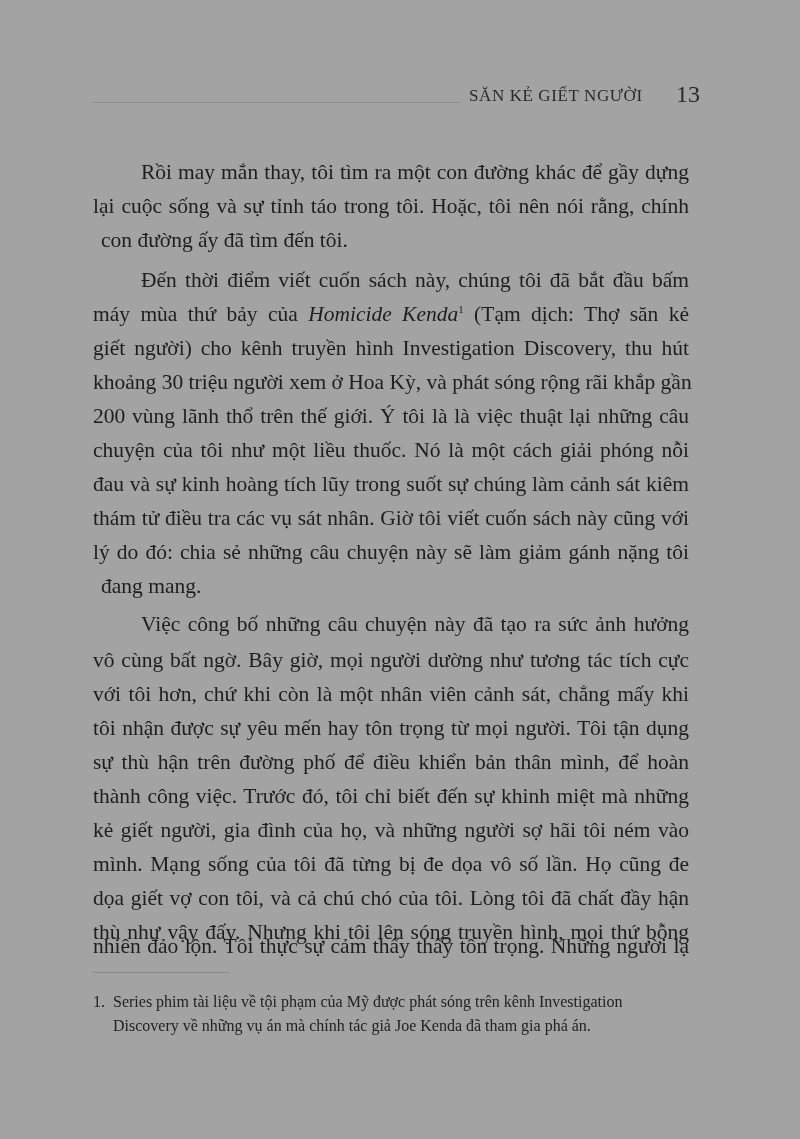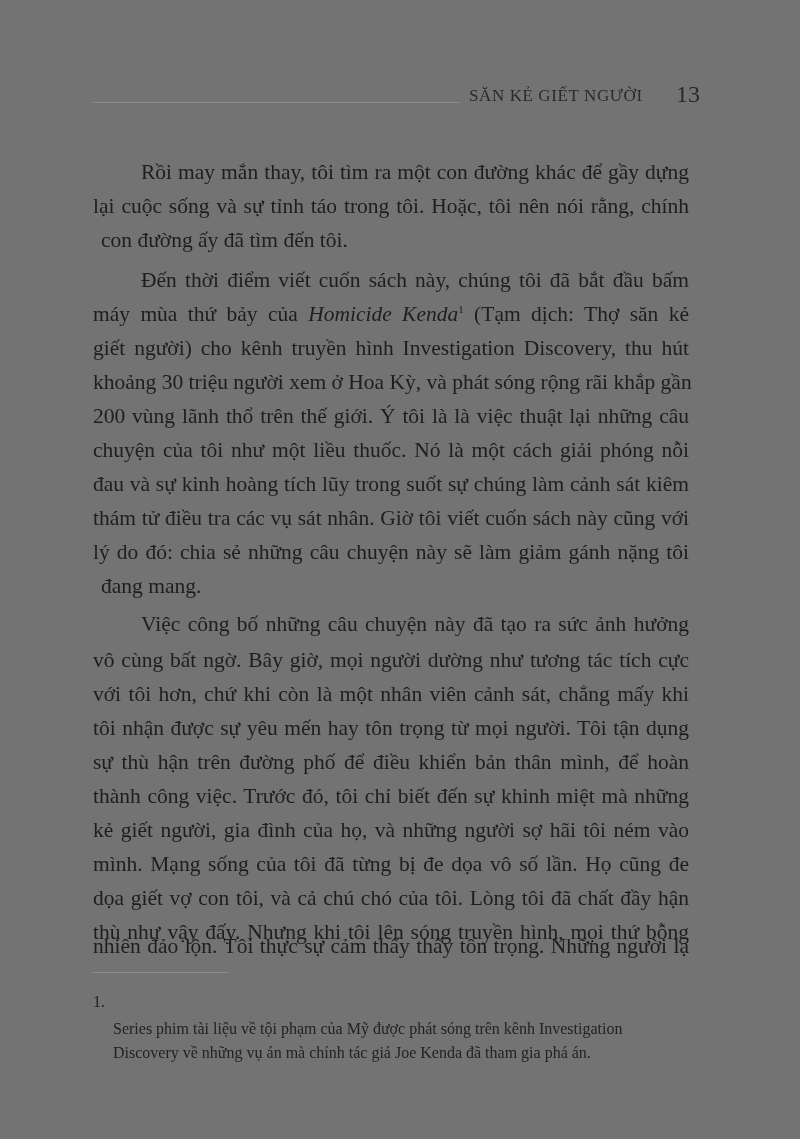--- a/index.html
+++ b/index.html
@@ -12,21 +12,21 @@
       height: 1139px;
       position: relative;
       overflow: hidden;
       font-family: "Liberation Serif", "DejaVu Serif", serif;
       color: #1e1e1e;
     }
     .page {
       position: absolute;
       left: 0; top: 0;
       width: 800px; height: 1139px;
-      background: #737373;
+      background: #a3a3a3;
     }
     
     .header-rule {
       position: absolute;
       left: 93px;
       top: 102px;
       width: 367px;
       height: 1px;
       background: #8a8a8a;
     }
@@ -81,21 +81,20 @@
       width: 136px;
       height: 1px;
       background: #8a8a8a;
     }
     .fn-line {
       position: absolute;
       font-size: 16px;
       line-height: 24px;
       white-space: nowrap;
       color: #222;
-      margin-top: 27px;
     }
     .fn-num {
       position: absolute;
       left: 93px;
       top: 990px;
       font-size: 16px;
       line-height: 24px;
       color: #222;
     }
   </style>

